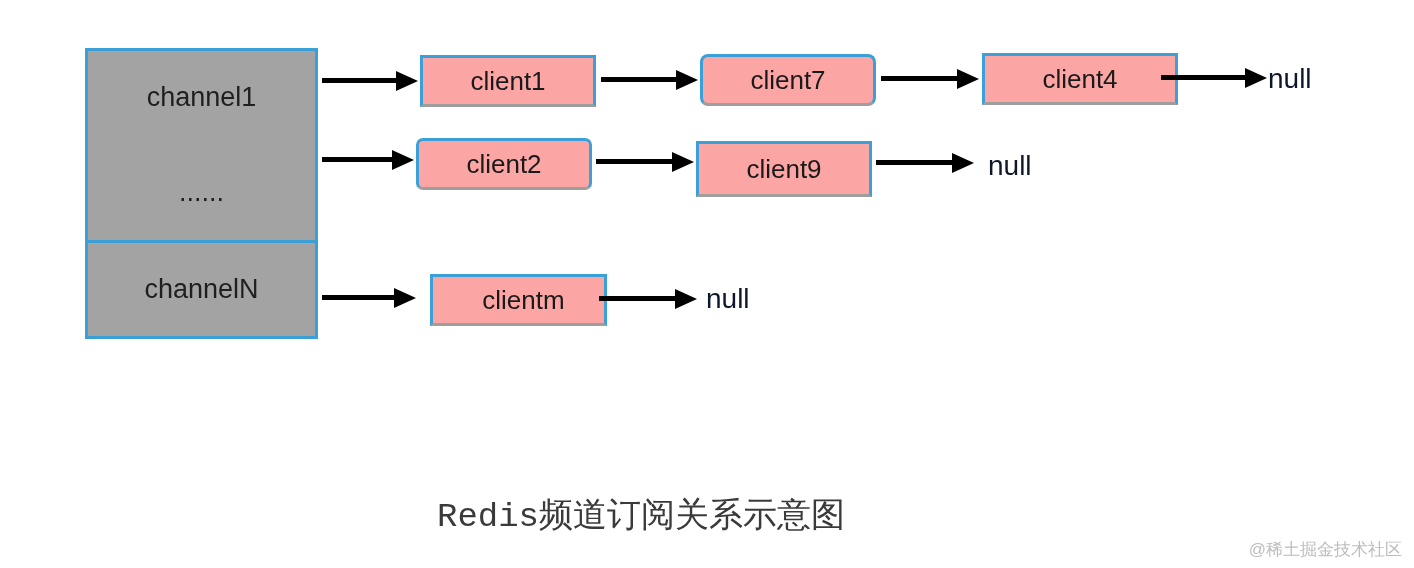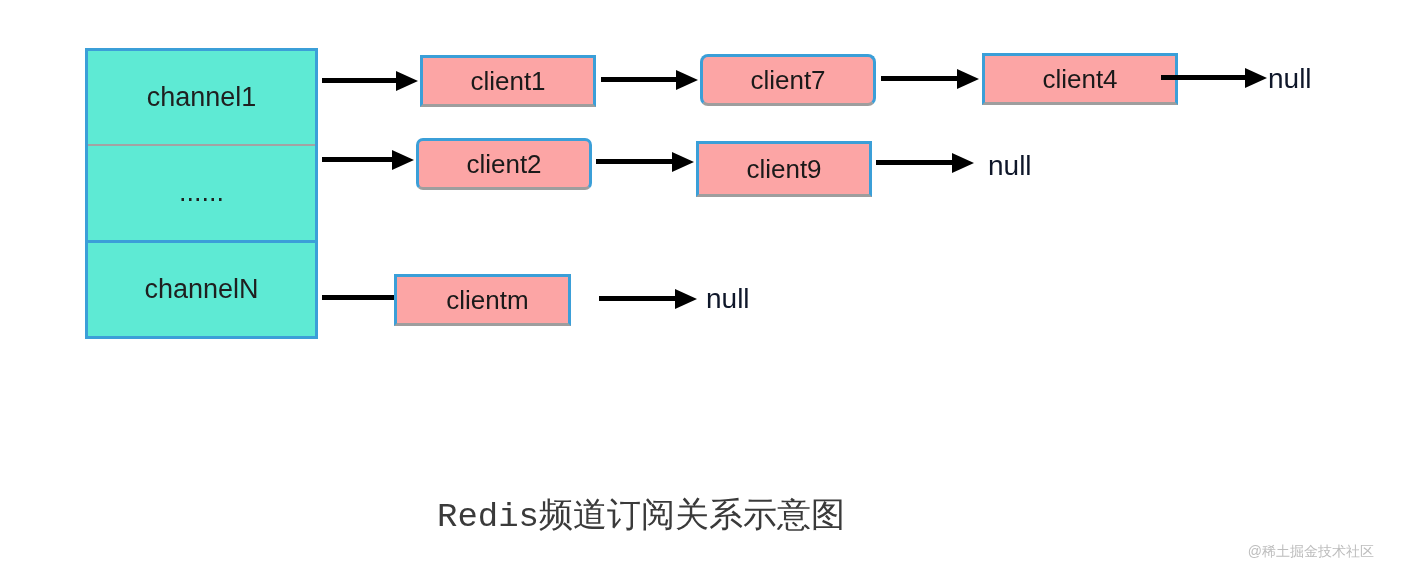--- a/index.html
+++ b/index.html
@@ -14,21 +14,21 @@
 
   
   .channel-table {
     position: absolute;
     left: 85px; top: 48px;
     width: 233px; height: 291px;
     box-sizing: border-box;
     border: 3px solid var(--box-border, #3b9fd8);
     display: flex;
     flex-direction: column;
-    background: #5eead4;
+    background: #a3a3a3;
   }
   .channel-row {
     flex: 1;
     display: flex;
     align-items: center;
     justify-content: center;
     font-size: 27px;
     color: #1f1f1f;
     box-sizing: border-box;
   }
@@ -46,21 +46,21 @@
     align-items: center;
     justify-content: center;
     font-size: 26px;
     color: #1a1a1a;
   }
   #box-client1 { left: 420px; top: 55px;  width: 176px; height: 52px; }
   #box-client7 { left: 700px; top: 54px;  width: 176px; height: 52px; border-radius: 8px; }
   #box-client4 { left: 982px; top: 53px;  width: 196px; height: 52px; }
   #box-client2 { left: 416px; top: 138px; width: 176px; height: 52px; border-radius: 7px; }
   #box-client9 { left: 696px; top: 141px; width: 176px; height: 56px; }
-  #box-clientm { left: 394px; top: 274px; width: 177px; height: 52px; padding-left: 10px; }
+  #box-clientm { left: 430px; top: 274px; width: 177px; height: 52px; padding-left: 10px; }
 
   
   .arrow { position: absolute; height: 20px; }
   .arrow .shaft {
     position: absolute;
     left: 0; right: 16px; top: 7px;
     height: 5px;
     background: var(--arrow, #000000);
   }
   .arrow .head {
@@ -98,22 +98,22 @@
     left: 437px; top: 492px;
     font-family: Liberation Mono, monospace;
     font-size: 34px;
     color: var(--caption-text, #3a3a3a);
     white-space: nowrap;
   }
 
   
   .watermark {
     position: absolute;
-    right: 40px; bottom: 7px;
-    font-size: 14px;
+    right: 12px; bottom: 7px;
+    font-size: 17px;
     color: var(--watermark-text, #bdbdbd);
     white-space: nowrap;
   }
 </style>
 </head>
 <body>
 
 <div class="canvas">
 
   <div class="channel-table">

